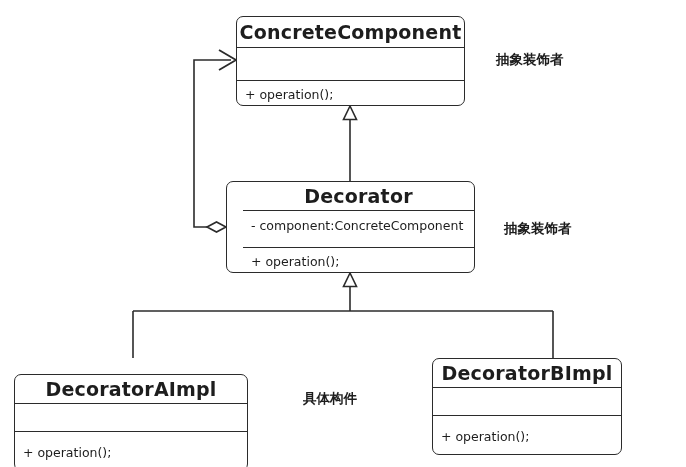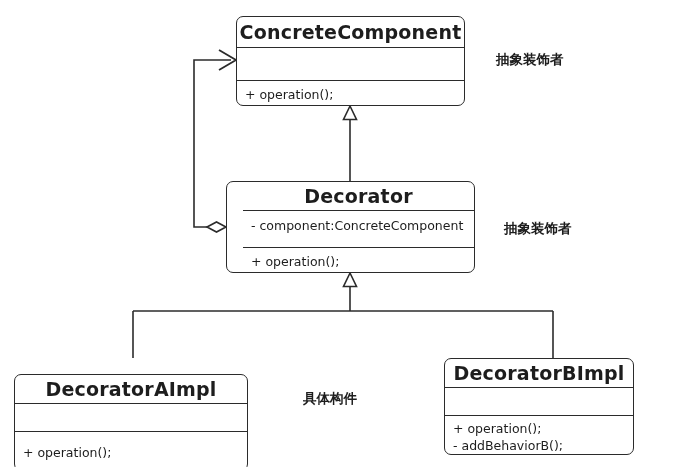--- a/index.html
+++ b/index.html
@@ -121,26 +121,25 @@
   </div>
 
   <div class="uml-class" style="left:14px; top:358px; width:234px; height:97px;margin-top:16px;">
     <div class="uml-title" style="height:29px;">DecoratorAImpl</div>
     <div class="uml-attrs" style="height:28px;"></div>
     <div class="uml-methods" style="height:38px;">
       <div class="member">+ operation();</div>
     </div>
   </div>
 
-  <div class="uml-class" style="left:444px; top:358px; width:190px; height:97px;">
+  <div class="uml-class" style="left:432px; top:358px; width:190px; height:97px;">
     <div class="uml-title" style="height:29px;">DecoratorBImpl</div>
     <div class="uml-attrs" style="height:28px;"></div>
     <div class="uml-methods" style="height:38px;">
       <div class="member">+ operation();</div>
-      <div class="member">- addBehaviorB();</div>
     </div>
   </div>
 
   <div class="note-label" style="left:496px; top:51px;">抽象装饰者</div>
   <div class="note-label" style="left:504px; top:220px;">抽象装饰者</div>
   <div class="note-label" style="left:303px; top:390px;">具体构件</div>
 
 </div>
 
 </body></html>

